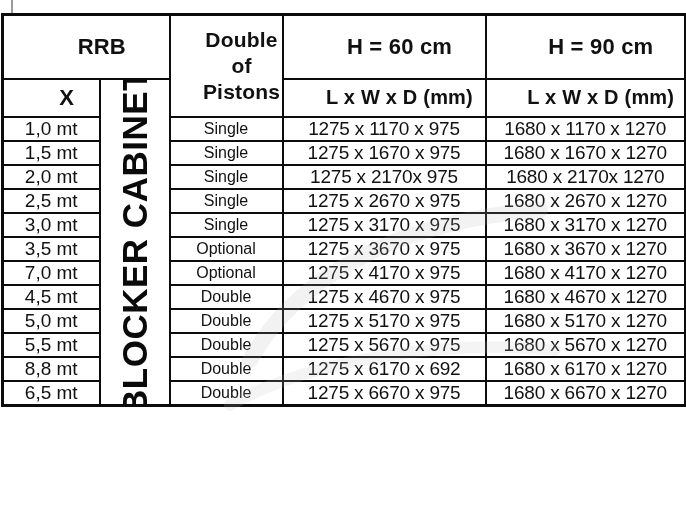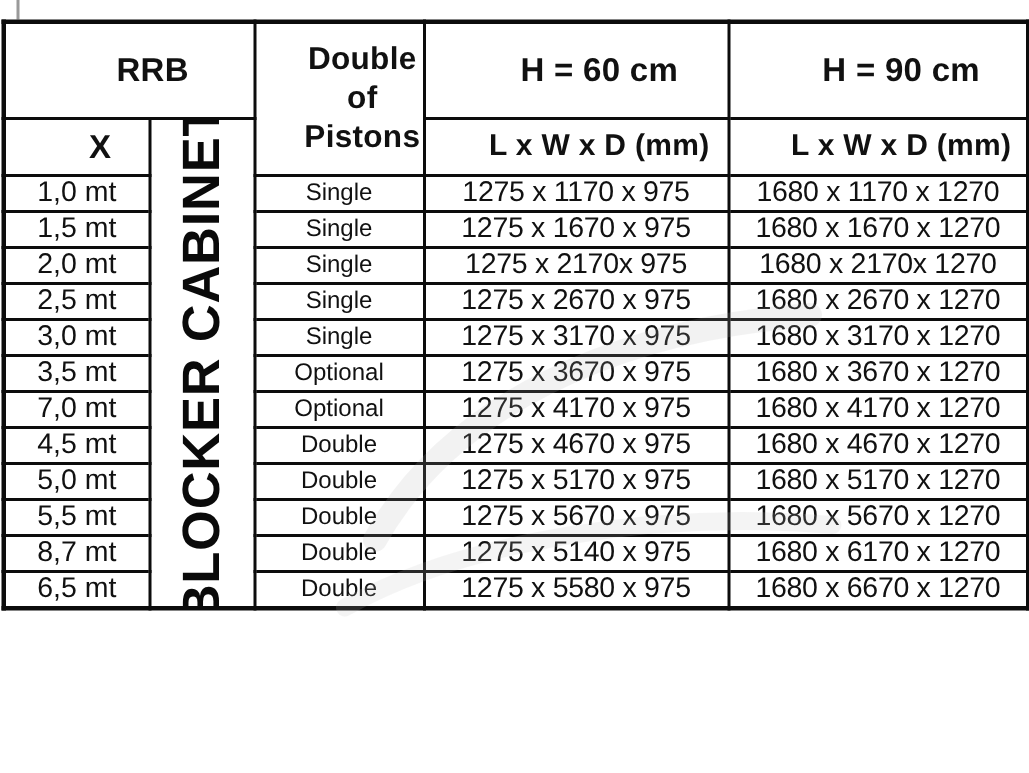--- a/index.html
+++ b/index.html
@@ -172,26 +172,26 @@
         <td class="dcell">1275 x 5170 x 975</td>
         <td class="dcell">1680 x 5170 x 1270</td>
       </tr>
       <tr class="drow">
         <td class="xcell">5,5 mt</td>
         <td class="pcell">Double</td>
         <td class="dcell">1275 x 5670 x 975</td>
         <td class="dcell">1680 x 5670 x 1270</td>
       </tr>
       <tr class="drow">
-        <td class="xcell">8,7 mt</td>
+        <td class="xcell">8,8 mt</td>
         <td class="pcell">Double</td>
-        <td class="dcell">1275 x 5140 x 975</td>
+        <td class="dcell">1275 x 6170 x 692</td>
         <td class="dcell">1680 x 6170 x 1270</td>
       </tr>
       <tr class="drow">
         <td class="xcell">6,5 mt</td>
         <td class="pcell">Double</td>
-        <td class="dcell">1275 x 5580 x 975</td>
+        <td class="dcell">1275 x 6670 x 975</td>
         <td class="dcell">1680 x 6670 x 1270</td>
       </tr>
     </tbody>
   </table>
 </div>
 
 </body></html>

